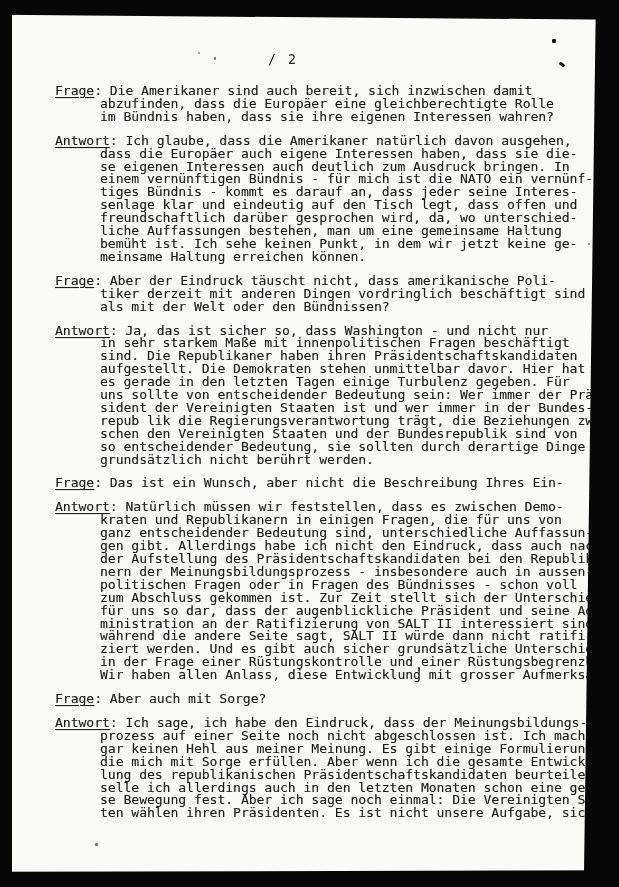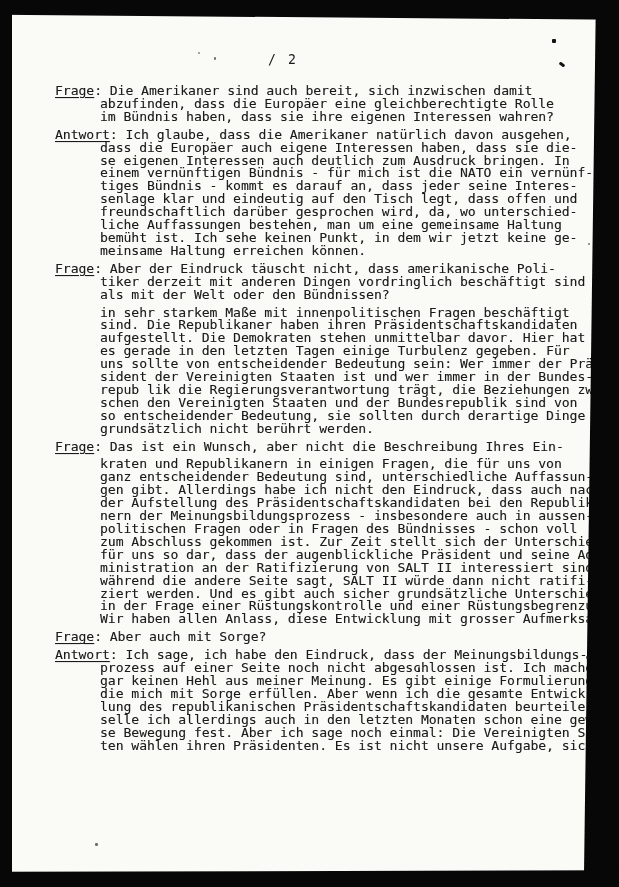--- a/index.html
+++ b/index.html
@@ -55,21 +55,21 @@
     position: absolute;
     left: 55px;
     top: 85px;
     width: 560px;
     font-size: 13px;
     line-height: 12.9px;
     color: #1b1b1b;
     text-shadow: 0.3px 0.3px 0.4px rgba(25,25,25,0.35);
   }
   .block { margin: 0; }
-  .block + .block { margin-top: 5px; }
+  .block + .block { margin-top: 11px; }
   .line { white-space: pre; }
   .line.cont { padding-left: 45px; }
   .qa-label {
     text-decoration: underline;
     text-underline-offset: 2px;
     text-decoration-thickness: 1px;
   }
   
   .speck {
     position: absolute;
@@ -101,35 +101,37 @@
         <div class="line cont">liche Auffassungen bestehen, man um eine gemeinsame Haltung</div>
         <div class="line cont">bemüht ist. Ich sehe keinen Punkt, in dem wir jetzt keine ge-</div>
         <div class="line cont">meinsame Haltung erreichen können.</div>
       </div>
       <div class="block">
         <div class="line"><span class="qa-label">Frage</span>: Aber der Eindruck täuscht nicht, dass amerikanische Poli-</div>
         <div class="line cont">tiker derzeit mit anderen Dingen vordringlich beschäftigt sind</div>
         <div class="line cont">als mit der Welt oder den Bündnissen?</div>
       </div>
       <div class="block">
+        <div class="line"><span class="qa-label">Antwort</span>: Ja, das ist sicher so, dass Washington - und nicht nur</div>
         <div class="line cont">in sehr starkem Maße mit innenpolitischen Fragen beschäftigt</div>
         <div class="line cont">sind. Die Republikaner haben ihren Präsidentschaftskandidaten</div>
         <div class="line cont">aufgestellt. Die Demokraten stehen unmittelbar davor. Hier hat</div>
         <div class="line cont">es gerade in den letzten Tagen einige Turbulenz gegeben. Für</div>
         <div class="line cont">uns sollte von entscheidender Bedeutung sein: Wer immer der Prä-</div>
         <div class="line cont">sident der Vereinigten Staaten ist und wer immer in der Bundes-</div>
         <div class="line cont">repub lik die Regierungsverantwortung trägt, die Beziehungen zwi-</div>
         <div class="line cont">schen den Vereinigten Staaten und der Bundesrepublik sind von</div>
         <div class="line cont">so entscheidender Bedeutung, sie sollten durch derartige Dinge</div>
         <div class="line cont">grundsätzlich nicht berührt werden.</div>
       </div>
       <div class="block">
         <div class="line"><span class="qa-label">Frage</span>: Das ist ein Wunsch, aber nicht die Beschreibung Ihres Ein-</div>
       </div>
       <div class="block">
+        <div class="line"><span class="qa-label">Antwort</span>: Natürlich müssen wir feststellen, dass es zwischen Demo-</div>
         <div class="line cont">kraten und Republikanern in einigen Fragen, die für uns von</div>
         <div class="line cont">ganz entscheidender Bedeutung sind, unterschiedliche Auffassun-</div>
         <div class="line cont">gen gibt. Allerdings habe ich nicht den Eindruck, dass auch nach</div>
         <div class="line cont">der Aufstellung des Präsidentschaftskandidaten bei den Republika-</div>
         <div class="line cont">nern der Meinungsbildungsprozess - insbesondere auch in aussen-</div>
         <div class="line cont">politischen Fragen oder in Fragen des Bündnisses - schon voll</div>
         <div class="line cont">zum Abschluss gekommen ist. Zur Zeit stellt sich der Unterschied</div>
         <div class="line cont">für uns so dar, dass der augenblickliche Präsident und seine Ad-</div>
         <div class="line cont">ministration an der Ratifizierung von SALT II interessiert sind,</div>
         <div class="line cont">während die andere Seite sagt, SALT II würde dann nicht ratifi-</div>

